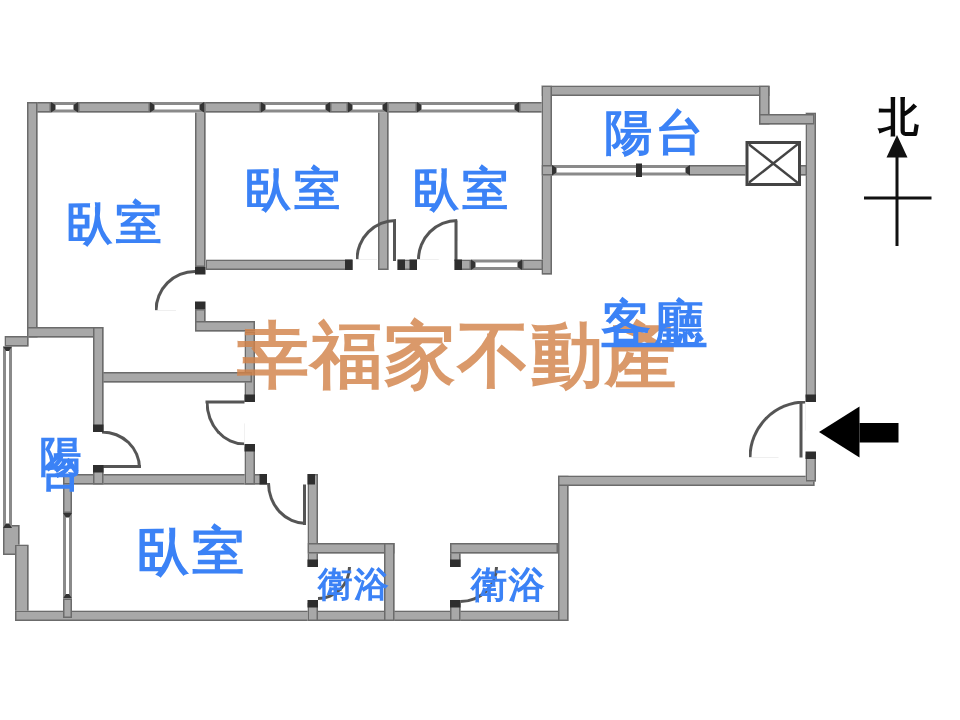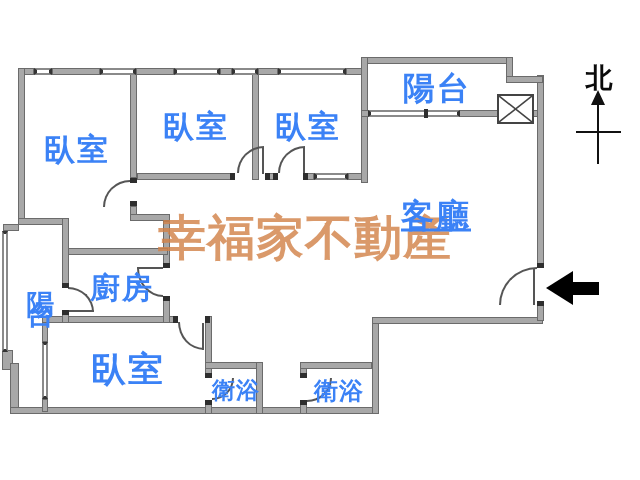--- a/index.html
+++ b/index.html
@@ -144,21 +144,20 @@
       <line x1="0" y1="0" x2="33" y2="26" stroke="#444" stroke-width="1.6"></line>
       <line x1="33" y1="0" x2="0" y2="26" stroke="#444" stroke-width="1.6"></line>
     </svg>
   </div>
 
   <div class="room-label" style="left:77px;top:149px;font-size:31px;">臥室</div>
   <div class="room-label" style="left:196px;top:126px;font-size:31px;">臥室</div>
   <div class="room-label" style="left:308px;top:126px;font-size:31px;">臥室</div>
   <div class="room-label" style="left:437px;top:88px;font-size:32px;">陽台</div>
   <div class="room-label" style="left:436px;top:215px;font-size:33px;text-decoration:underline;">客廳</div>
-  <div class="room-label" style="left:122px;top:288px;font-size:30px;">廚房</div>
   <div class="room-label vert" style="left:40px;top:277px;font-size:28px;">陽台</div>
   <div class="room-label" style="left:128px;top:368px;font-size:35px;">臥室</div>
   <div class="room-label" style="left:236px;top:390px;font-size:23px;letter-spacing:1px;">衛浴</div>
   <div class="room-label" style="left:339px;top:391px;font-size:24px;letter-spacing:1px;">衛浴</div>
 
   <div id="north-label">北</div>
   <div id="north-head"></div>
   <div id="north-line"></div>
   <div id="north-cross"></div>
 

